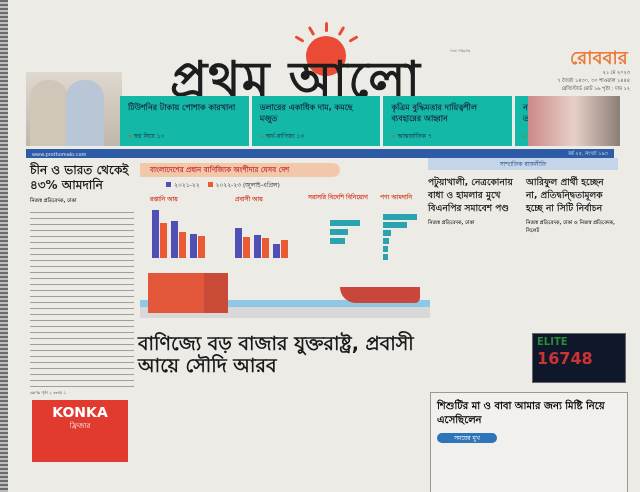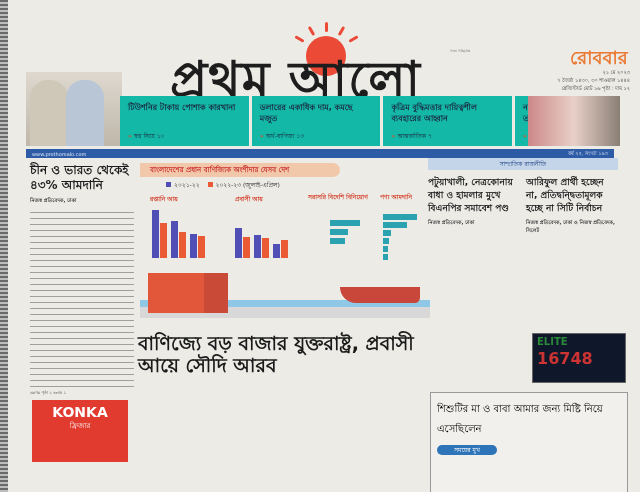--- a/index.html
+++ b/index.html
@@ -184,15 +184,15 @@
   <div style="font-size:10px;font-weight:bold;color:#2a8a3a;padding:2px 4px;">ELITE</div>
   <div style="font-size:16px;font-weight:bold;color:#c33;padding-left:4px;">16748</div>
 </div>
 
 <div class="konka">
   <div style="font-size:14px;font-weight:bold;margin-top:4px;">KONKA</div>
   <div style="font-size:7px;">ফ্রিজার</div>
 </div>
 
 <div class="quote-box">
-  <div style="font-size:10px;font-weight:normal;line-height:20px;padding:6px;">শিশুটির মা ও বাবা আমার জন্য মিষ্টি নিয়ে এসেছিলেন</div>
+  <div style="font-size:10px;font-weight:bold;line-height:14px;padding:6px;">শিশুটির মা ও বাবা আমার জন্য মিষ্টি নিয়ে এসেছিলেন</div>
   <div style="margin-left:6px;width:60px;height:10px;background:#2e74b8;color:#fff;font-size:6px;text-align:center;line-height:10px;border-radius:5px;">সময়ের মুখ</div>
 </div>
 
 </body></html>

